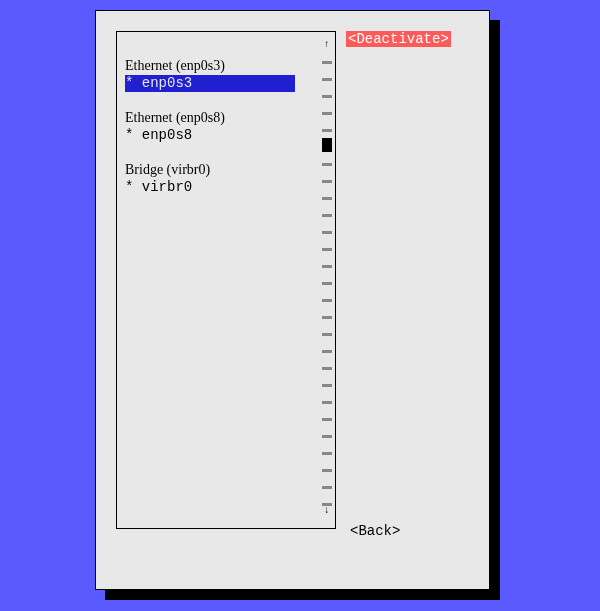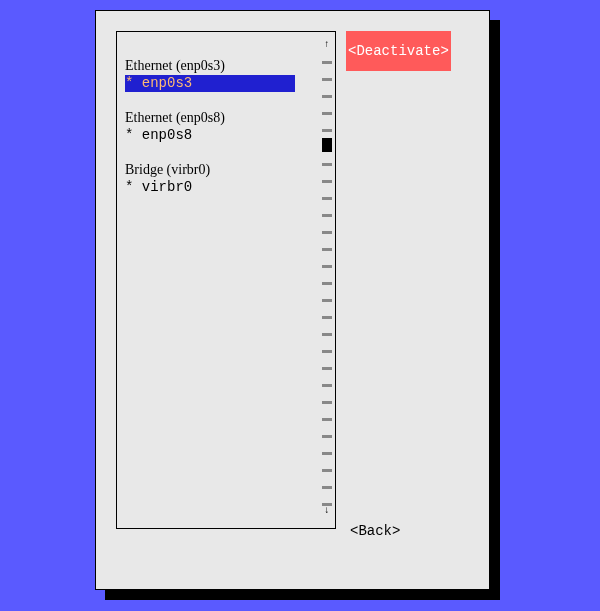--- a/index.html
+++ b/index.html
@@ -53,21 +53,21 @@
       flex: 1;
       white-space: pre;
       line-height: 17px;
     }
     .item-header {
       color: #000;
       font-family: Liberation Serif, serif;
     }
     .item-selected {
       background: #2020d0;
-      color: #fdba74;
+      color: #e5e5e5;
       display: inline-block;
       width: 170px;
     }
     .item-sub {
       color: #000;
       font-family: Liberation Mono, monospace;
     }
     .scrollbar {
       width: 12px;
       display: flex;
@@ -103,21 +103,21 @@
     }
     .right-side {
       flex: 1;
       display: flex;
       flex-direction: column;
       justify-content: space-between;
     }
     .deactivate-btn {
       background: #ff5a5a;
       color: #fff;
-      padding: 12px 2px;
+      padding: 0 2px;
       display: inline-block;
       font-family: inherit;
       font-size: 14px;
       border: none;
       cursor: pointer;
       width: fit-content;
     }
     .back-btn {
       color: #000;
       background: none;

